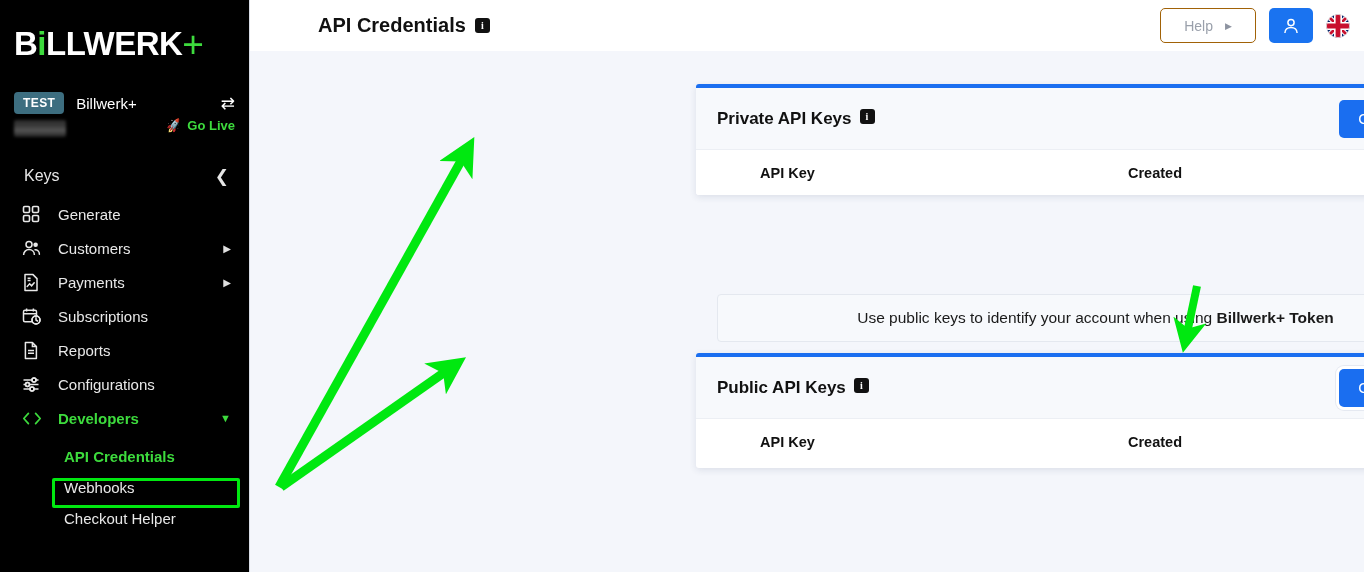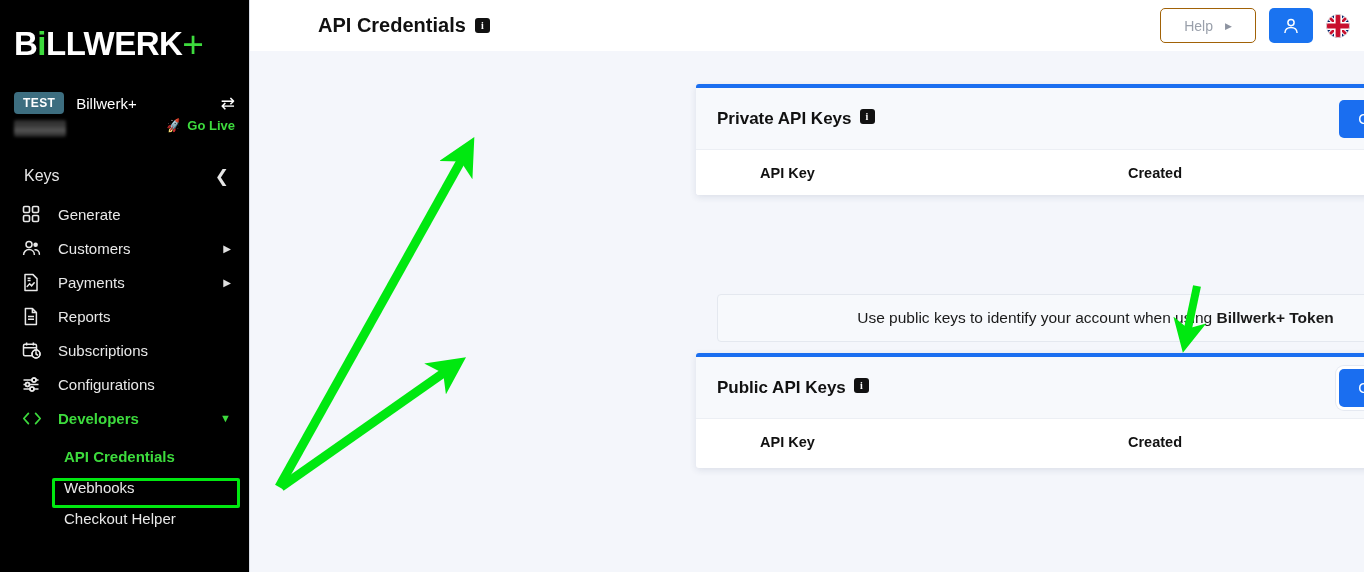--- a/index.html
+++ b/index.html
@@ -200,40 +200,40 @@
             <path d="M5.6 5.2h3M5.6 7.6h3"></path>
               <path d="M5.2 13.4l2.4-2.6 2 2 2.6-3" stroke-linecap="round"></path>
           </svg>
         </span>
         <span class="lbl">Payments</span>
         <span class="caret">▶</span>
       </div>
 
       <div class="nav-item">
         <span class="ico">
-          <svg width="18" height="19" viewBox="0 0 18 19" fill="none" stroke="#e8e8e8" stroke-width="1.5">
-            <path d="M3.4 1.6h7l4 4v11.8h-11z" stroke-linejoin="round"></path>
-            <path d="M10.4 1.6v4h4"></path>
-              <path d="M6 9.4h6M6 12.2h6"></path>
-          </svg>
-        </span>
-        <span class="lbl">Reports</span>
-      </div>
-
-      <div class="nav-item">
-        <span class="ico">
           <svg width="19" height="19" viewBox="0 0 19 19" fill="none" stroke="#e8e8e8" stroke-width="1.5">
             <rect x="1.5" y="3.2" width="13" height="11.5" rx="1.5"></rect>
             <path d="M4.6 1.5v3M11.4 1.5v3M1.5 6.8h13"></path>
             <circle cx="14" cy="13" r="4" fill="#000"></circle>
               <circle cx="14" cy="13" r="4"></circle>
             <path d="M14 10.8V13l1.6 1" stroke-linecap="round"></path>
           </svg>
         </span>
         <span class="lbl">Subscriptions</span>
+      </div>
+
+      <div class="nav-item">
+        <span class="ico">
+          <svg width="18" height="19" viewBox="0 0 18 19" fill="none" stroke="#e8e8e8" stroke-width="1.5">
+            <path d="M3.4 1.6h7l4 4v11.8h-11z" stroke-linejoin="round"></path>
+            <path d="M10.4 1.6v4h4"></path>
+              <path d="M6 9.4h6M6 12.2h6"></path>
+          </svg>
+        </span>
+        <span class="lbl">Reports</span>
       </div>
 
       <div class="nav-item">
         <span class="ico">
           <svg width="19" height="19" viewBox="0 0 19 19" fill="none" stroke="#e8e8e8" stroke-width="1.5">
             <path d="M1.5 5h15M1.5 9.5h15M1.5 14h15"></path>
             <circle cx="12" cy="5" r="2" fill="#000"></circle>
               <circle cx="12" cy="5" r="2"></circle>
             <circle cx="5.5" cy="9.5" r="2" fill="#000"></circle>
               <circle cx="5.5" cy="9.5" r="2"></circle>

